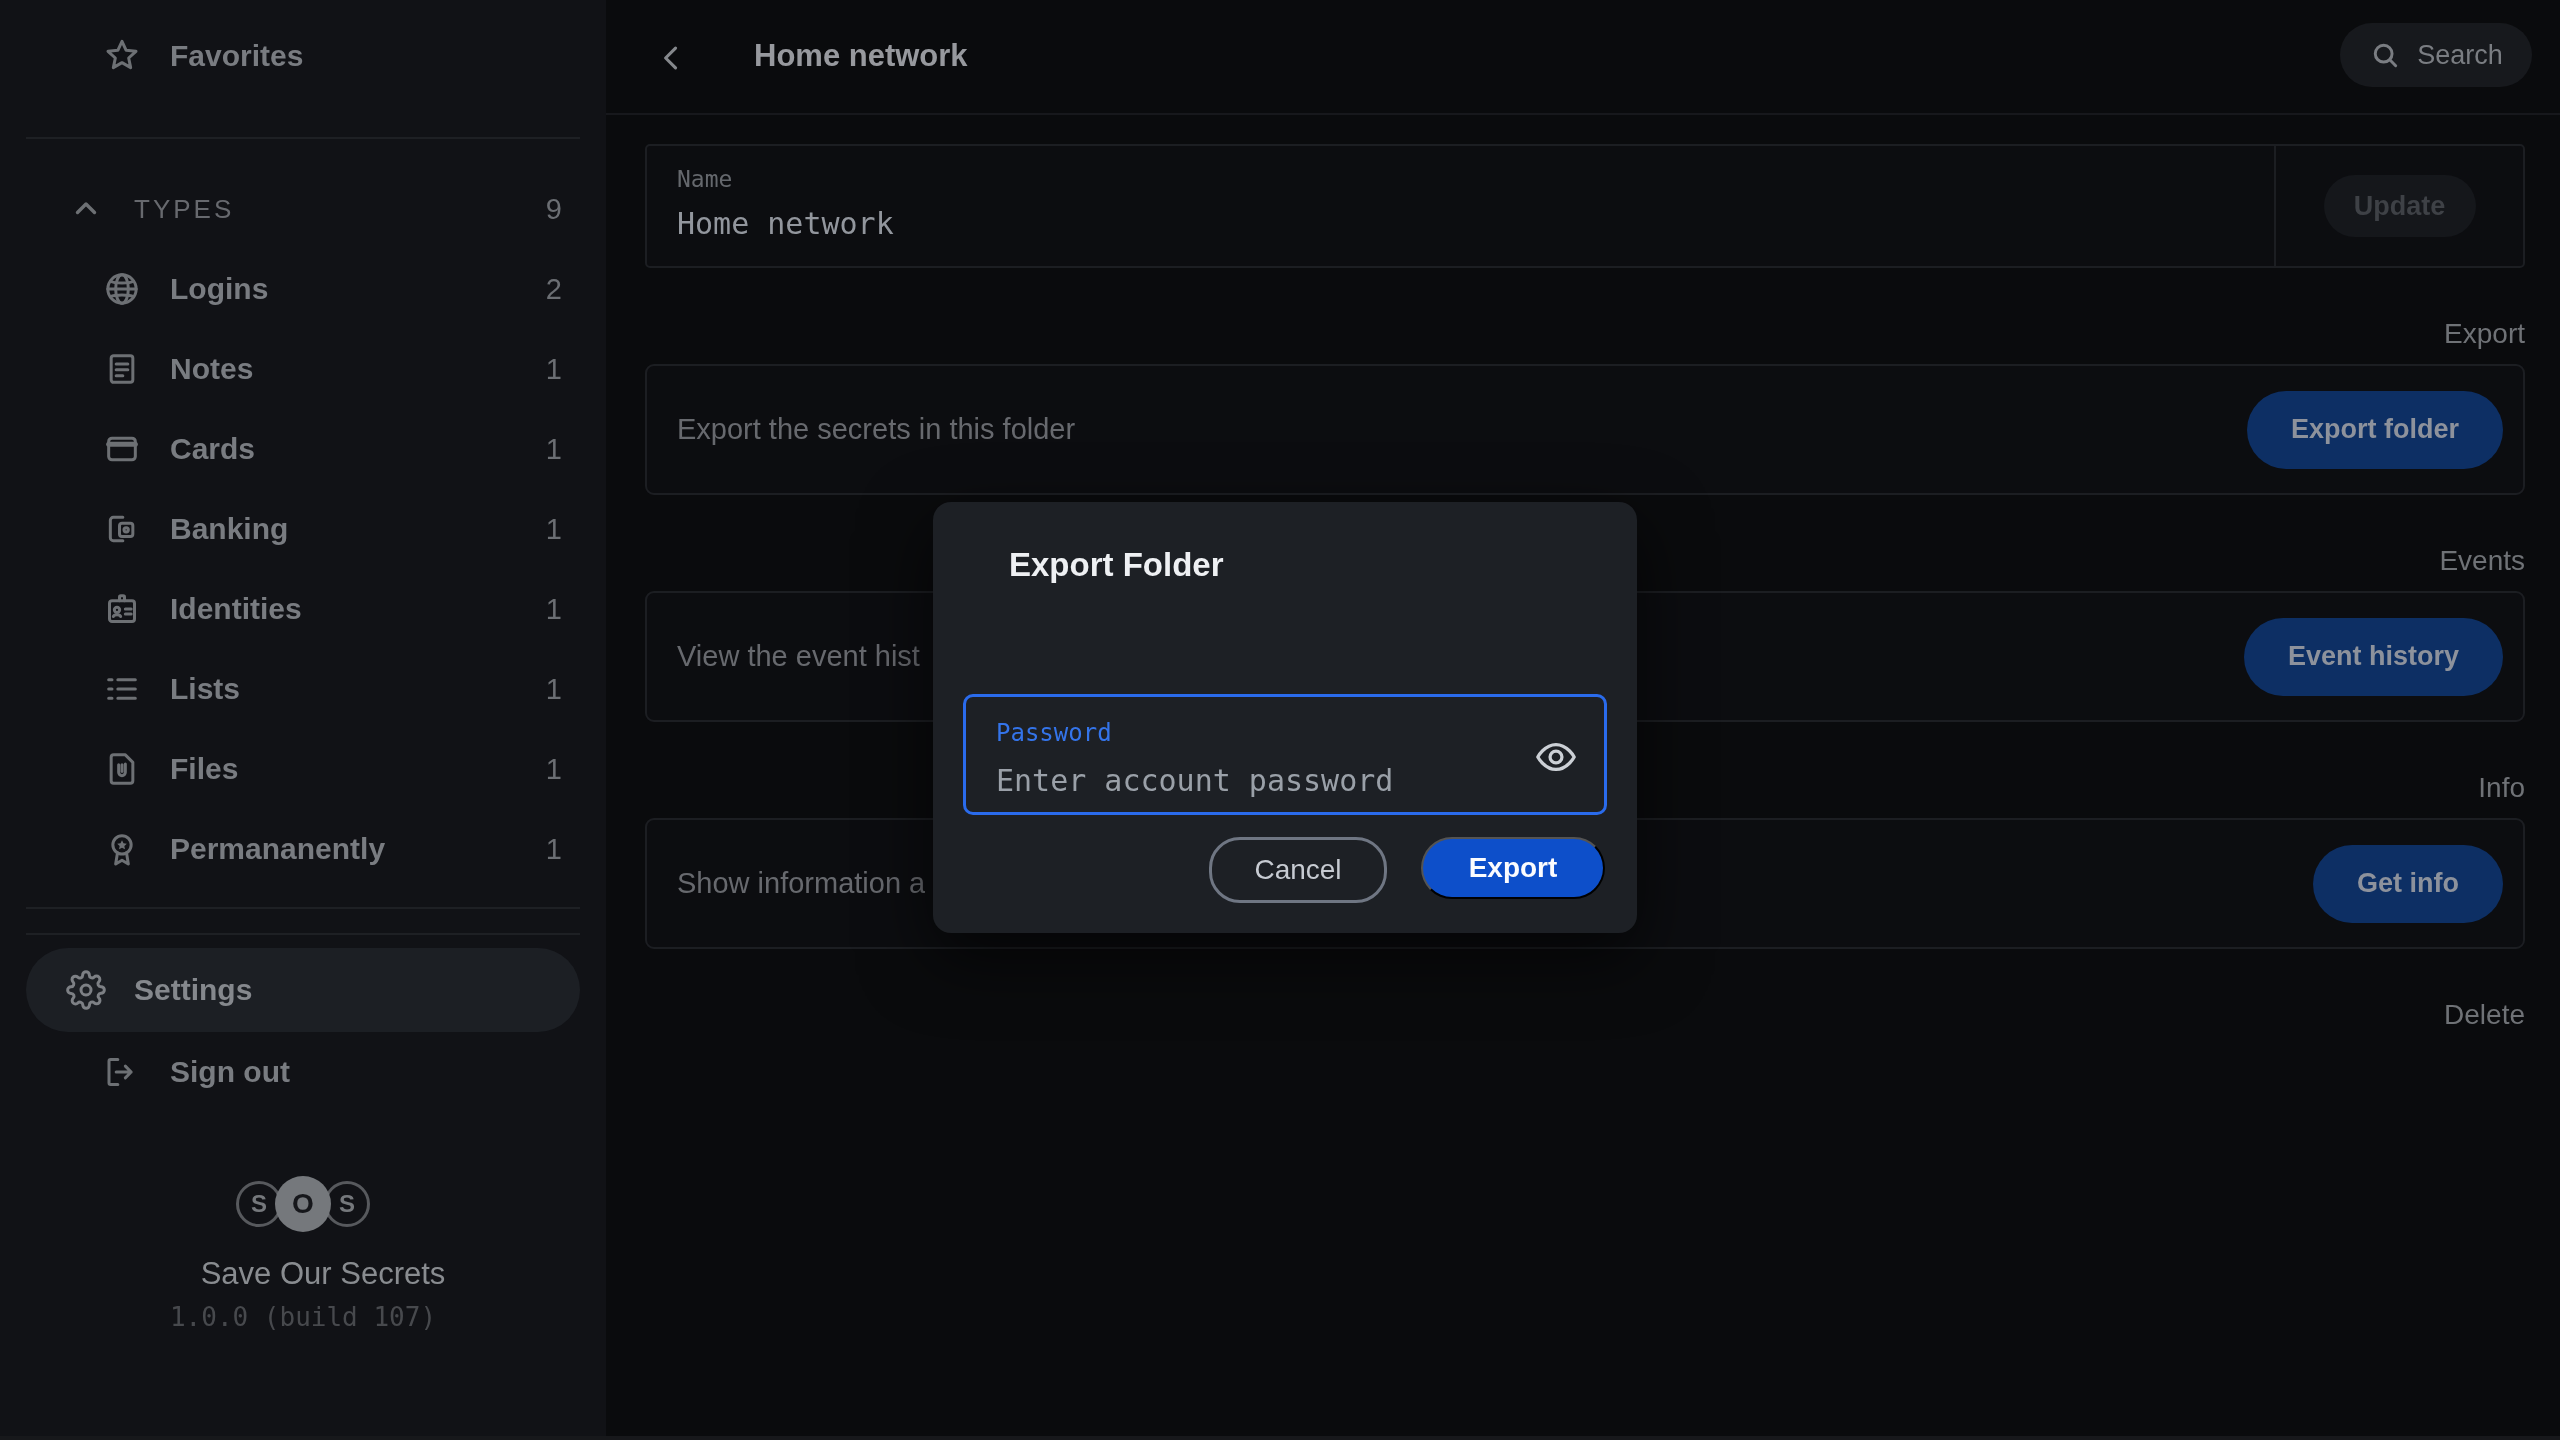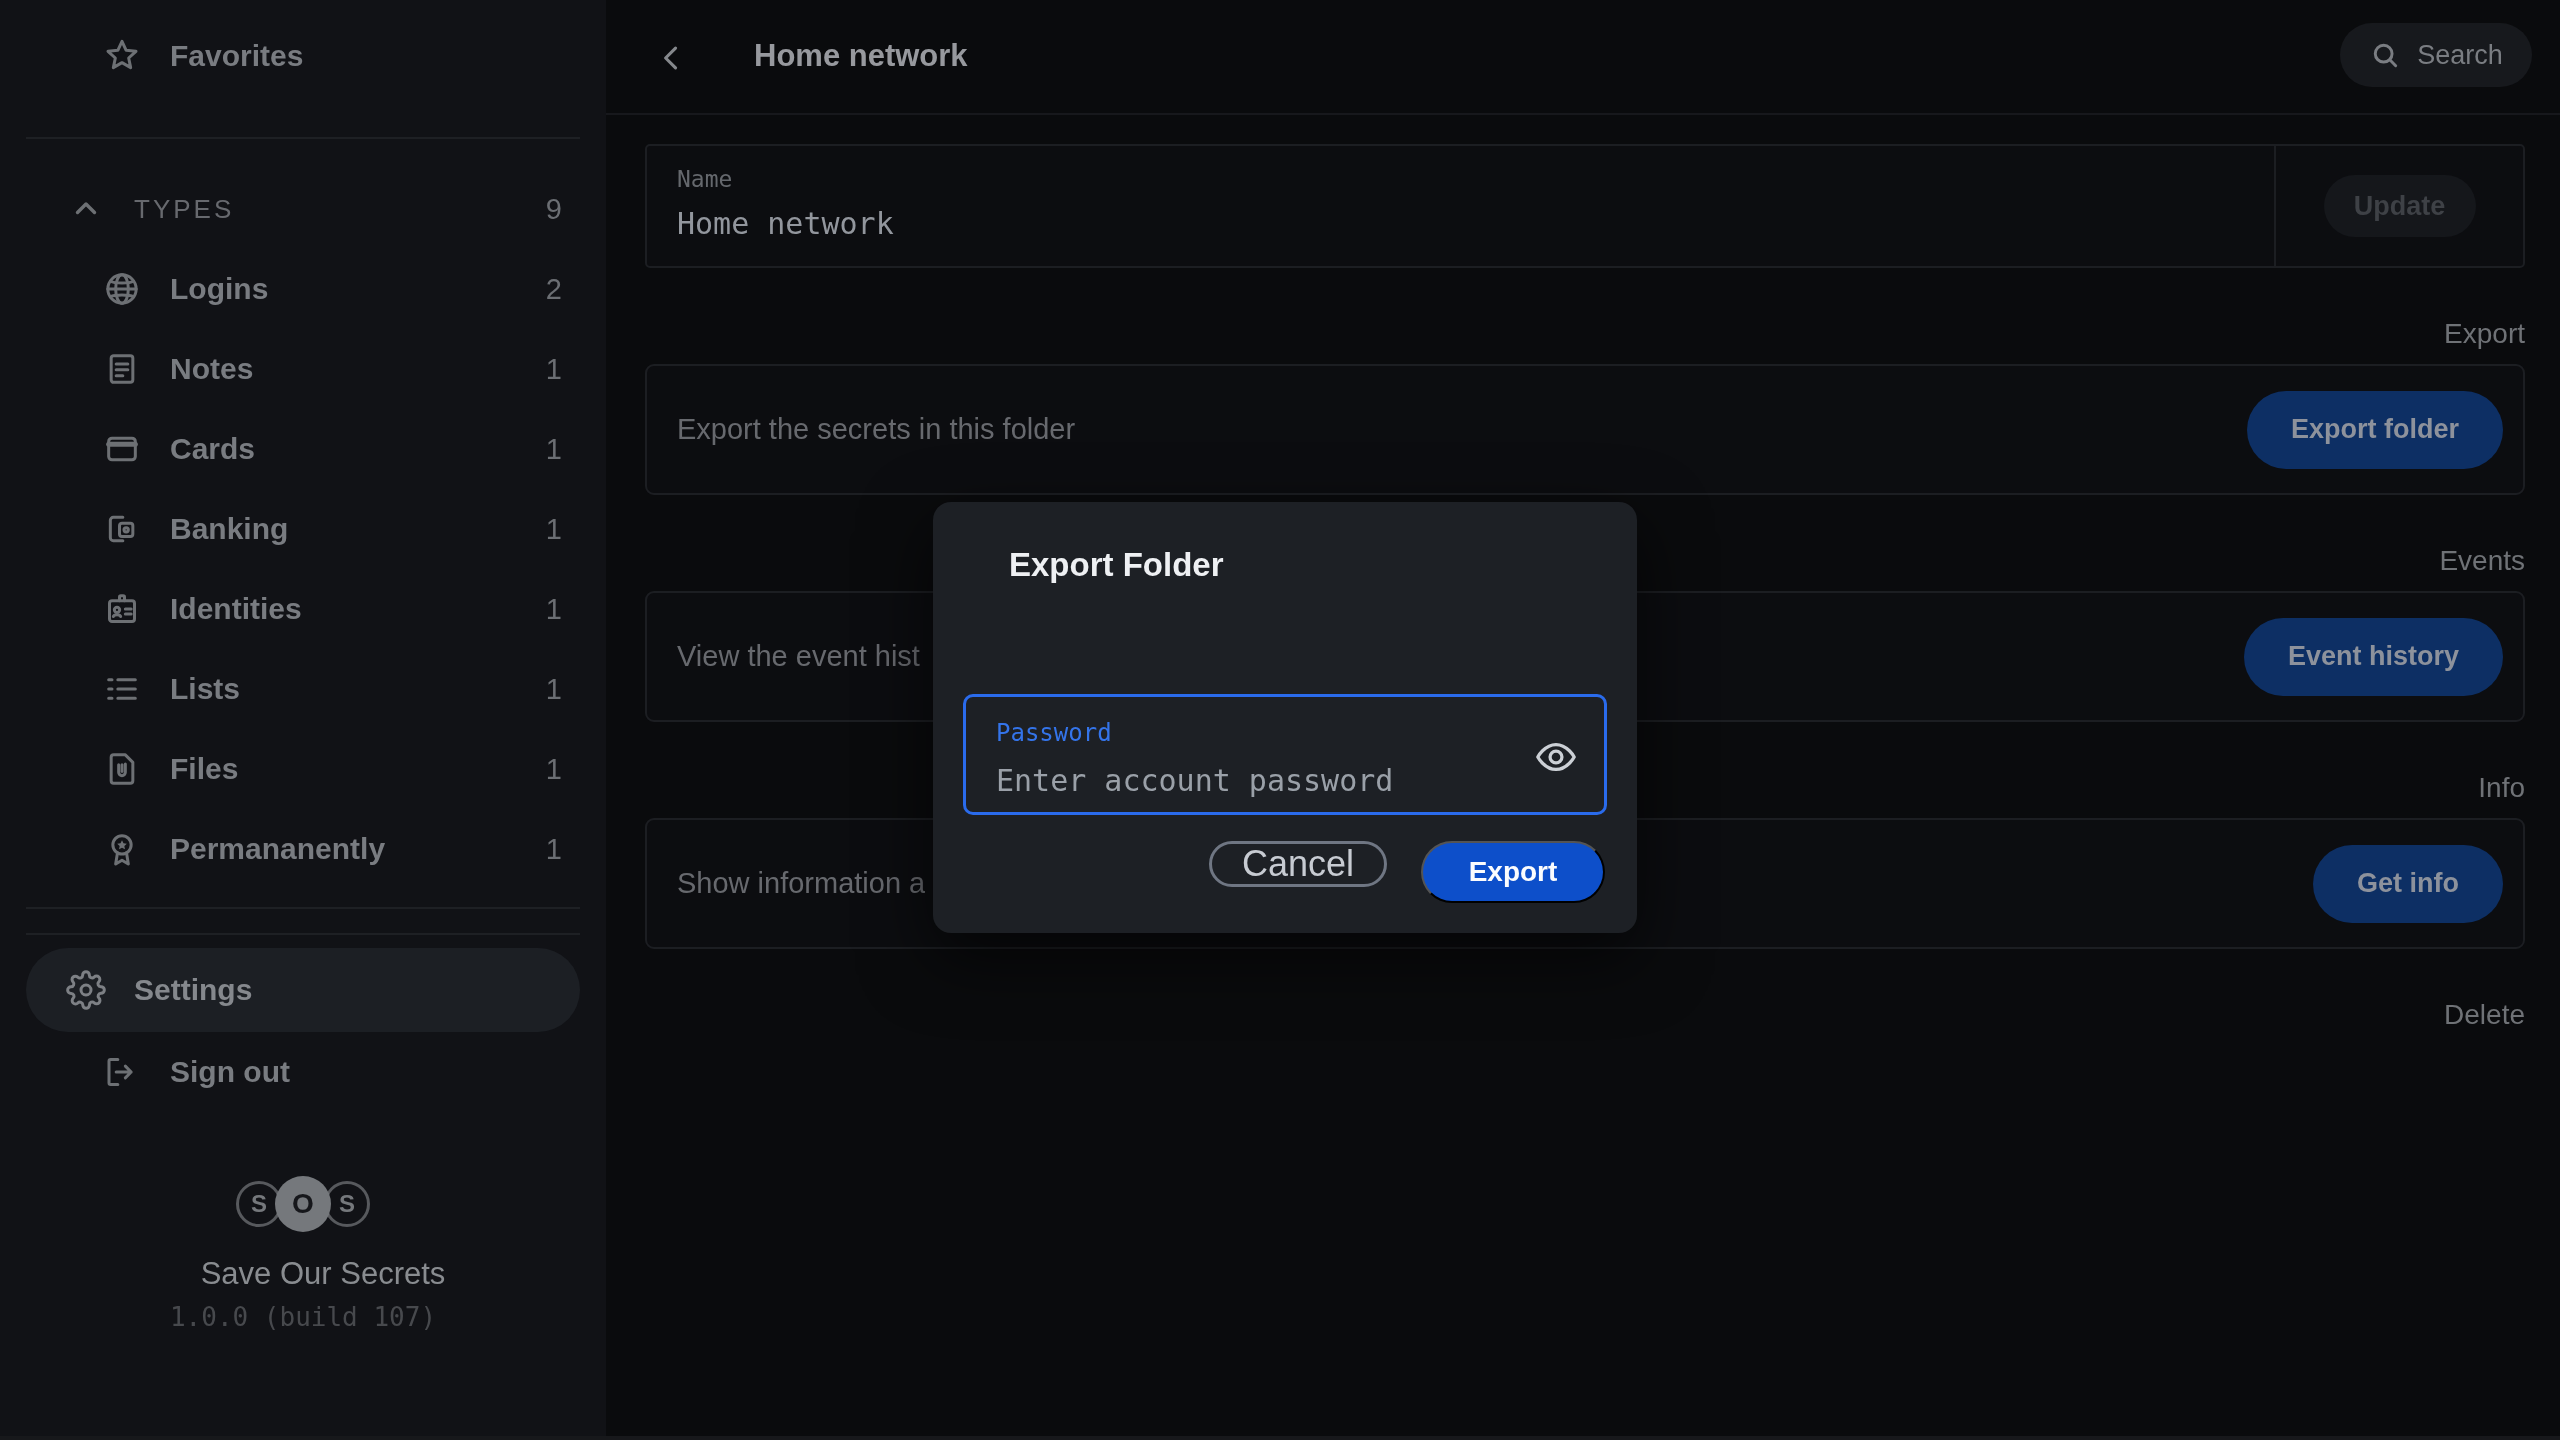--- a/index.html
+++ b/index.html
@@ -64,21 +64,21 @@
            box-shadow:0 24px 70px rgba(0,0,0,0.65); z-index:10; }
   .modal-title { position:absolute; left:76px; top:44px; color:#eef0f3; font-weight:bold; font-size:33px; }
   .pw-field { position:absolute; left:30px; top:148px; width:644px; height:121px; border:3px solid #2a6bec; border-radius:10px;margin-top:44px; }
   .pw-label { position:absolute; left:30px; top:22px; color:#3474ea; font-size:24px; }
   .pw-input { position:absolute; left:30px; top:62px; width:470px; height:42px; background:transparent; border:none; outline:none;
               color:#e8eaee; font-size:30px; }
   .pw-input::placeholder { color:#9aa0a8; opacity:1; }
   .eye-btn { position:absolute; right:22px; top:34px; width:52px; height:52px; display:flex; align-items:center; justify-content:center; cursor:pointer; }
   .eye-btn svg { width:46px; height:46px; stroke:#ccd0d6; fill:none; stroke-width:1.7; stroke-linecap:round; stroke-linejoin:round; }
   .modal-actions { position:absolute; right:32px; bottom:30px; display:flex; gap:34px; }
-  .btn-cancel { width:178px; height:46px; border-radius:31px; border:3px solid #6f7683; color:#c7cbd2; font-size:36px;
+  .btn-cancel { width:178px; height:66px; border-radius:31px; border:3px solid #6f7683; color:#c7cbd2; font-size:28px;
                 display:flex; align-items:center; justify-content:center; background:transparent; cursor:pointer; }
   .btn-export { width:184px; height:62px; border-radius:31px; background:#0d4fca; color:#fbfcfe; font-weight:bold; font-size:28px;
                 display:flex; align-items:center; justify-content:center; cursor:pointer; }
 
   .bottom-edge { position:absolute; left:0; right:0; bottom:0; height:4px; background:#17181b; }
 </style>
 </head>
 <body>
 
 <div class="root">

